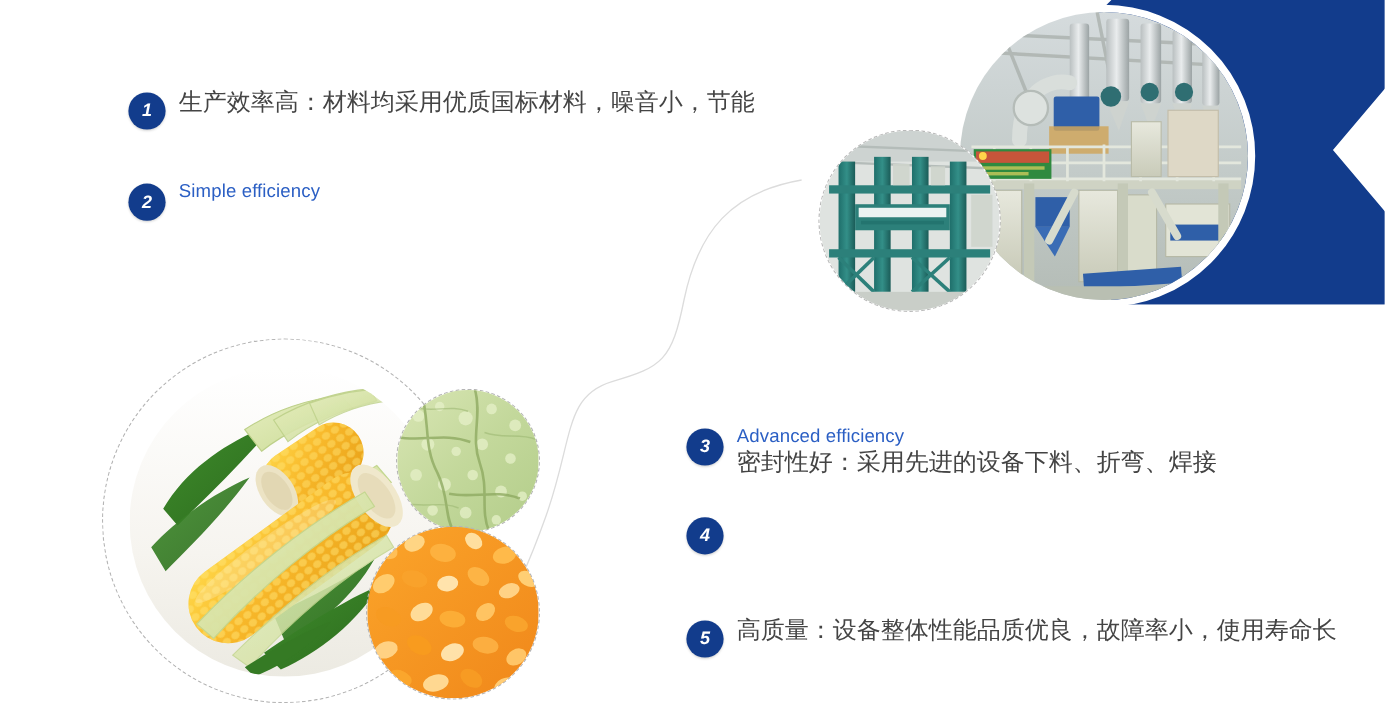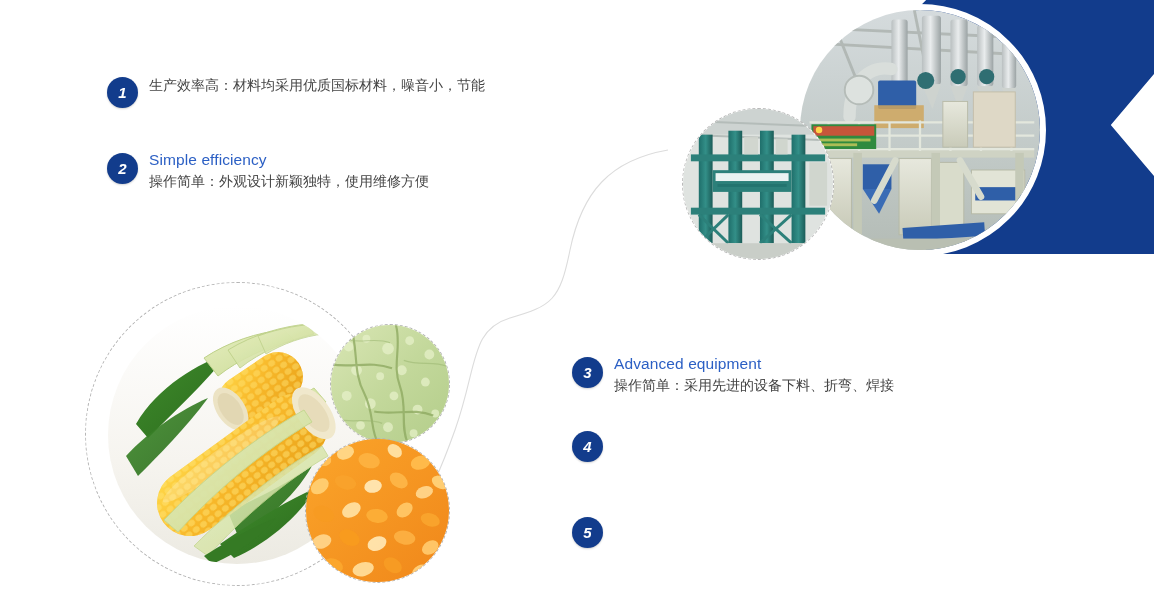--- a/index.html
+++ b/index.html
@@ -54,21 +54,21 @@
   }
   .ftitle {
     color: #2b5fc4;
     font-size: 15.5px;
     line-height: 20px;
     white-space: nowrap;
     letter-spacing: 0.1px;
   }
   .fdesc {
     color: #444444;
-    font-size: 14px;
+    font-size: 20px;
     line-height: 22px;
     white-space: nowrap;
     font-family: "DejaVu Sans", "Liberation Sans", sans-serif;
   }
 
   
   .hex-group { position: absolute; left: 660px; top: 0px; width: 494px; height: 270px; }
   .hex {
     position: absolute;
     left: 140px; top: -4px;
@@ -463,37 +463,37 @@
     <div class="badge">1</div>
     <div class="ftext">
       <div class="fdesc">生产效率高：材料均采用优质国标材料，噪音小，节能</div>
     </div>
   </div>
 
   <div class="feature" style="left:107px; top:153px;">
     <div class="badge">2</div>
     <div class="ftext">
       <div class="ftitle">Simple efficiency</div>
-      <div class="fdesc">操作简单：外观设计新颖独特，使用维修方便</div>
     </div>
   </div>
 
   <div class="feature" style="left:572px; top:357px;">
     <div class="badge">3</div>
     <div class="ftext">
-      <div class="ftitle">Advanced equipment</div>
-      <div class="fdesc">操作简单：采用先进的设备下料、折弯、焊接</div>
+      <div class="ftitle">Advanced efficiency</div>
+      <div class="fdesc">密封性好：采用先进的设备下料、折弯、焊接</div>
     </div>
   </div>
 
   <div class="feature" style="left:572px; top:431px;">
     <div class="badge">4</div>
     <div class="ftext">
     </div>
   </div>
 
   <div class="feature" style="left:572px; top:517px;">
     <div class="badge">5</div>
     <div class="ftext">
+      <div class="fdesc">高质量：设备整体性能品质优良，故障率小，使用寿命长</div>
     </div>
   </div>
 
 </div>
 
 </body></html>

